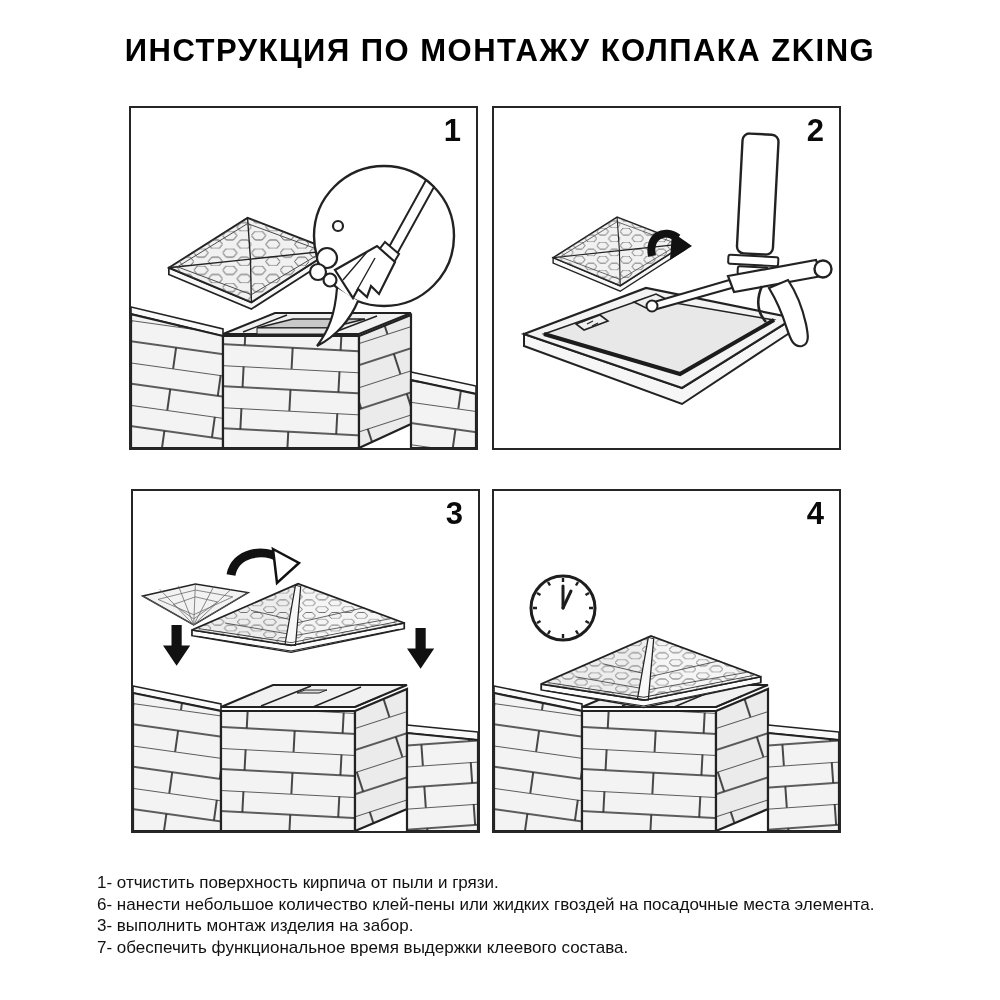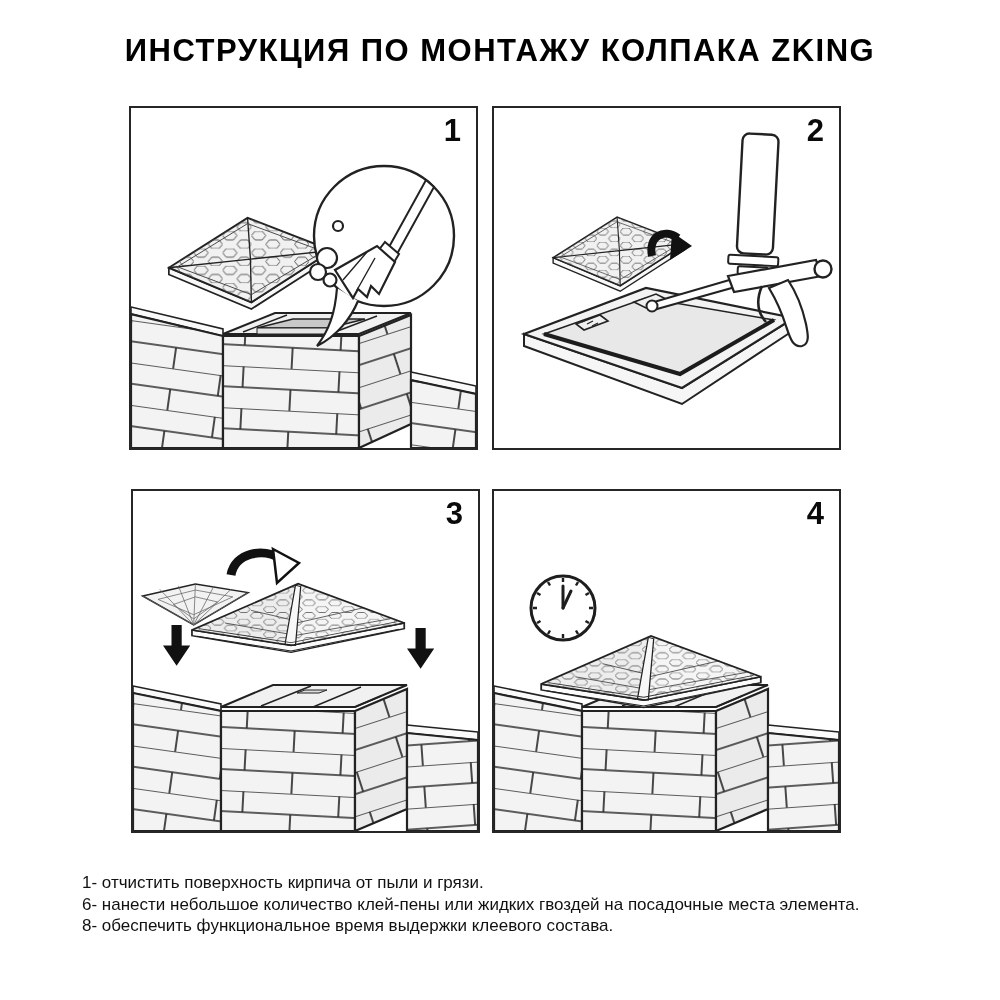--- a/index.html
+++ b/index.html
@@ -7,21 +7,21 @@
         font-family:"Liberation Sans",sans-serif;color:#141414;}
   .title{position:absolute;left:0;top:33px;width:1000px;text-align:center;margin:0;
          font-size:31px;font-weight:800;letter-spacing:1.5px;color:#000;white-space:nowrap;}
   .panel{position:absolute;width:345px;height:340px;border:2.5px solid #262626;background:#fff;}
   #p1{left:129px;top:106px}
   #p2{left:492px;top:106px}
   #p3{left:131px;top:489px}
   #p4{left:492px;top:489px}
   .panel svg{position:absolute;left:0;top:0;width:100%;height:100%;}
   .num{position:absolute;top:5px;right:15px;font-size:31px;font-weight:800;color:#0a0a0a;z-index:5;}
-  .instructions{position:absolute;left:82px;top:872px;font-size:17px;line-height:21.5px;color:#111;}
+  .instructions{position:absolute;left:97px;top:872px;font-size:17px;line-height:21.5px;color:#111;}
   .instructions div{white-space:nowrap;}
   .defs{position:absolute;width:0;height:0;overflow:hidden;}
 </style>
 </head>
 <body>
 
 <svg class="defs" aria-hidden="true">
   <defs>
     <pattern id="hex" patternUnits="userSpaceOnUse" width="30" height="18">
       <path d="M0,4.5 L3.75,0 L11.25,0 L15,4.5 L11.25,9 L3.75,9 Z M15,13.5 L18.75,9 L26.25,9 L30,13.5 L26.25,18 L18.75,18 Z" fill="none" stroke="#555" stroke-width="1"></path>
@@ -225,16 +225,17 @@
       </g>
       <g>
         <use href="#clockSym" width="70" height="70" transform="translate(34,82)"></use>
       </g>
     </svg>
   </div>
 
   <div class="instructions">
     <div>1- отчистить поверхность кирпича от пыли и грязи.</div>
     <div>6- нанести небольшое количество клей-пены или жидких гвоздей на посадочные места элемента.</div>
-    <div>8- обеспечить функциональное время выдержки клеевого состава.</div>
+    <div>3- выполнить монтаж изделия на забор.</div>
+    <div>7- обеспечить функциональное время выдержки клеевого состава.</div>
   </div>
 
 </div>
 
 </body></html>

